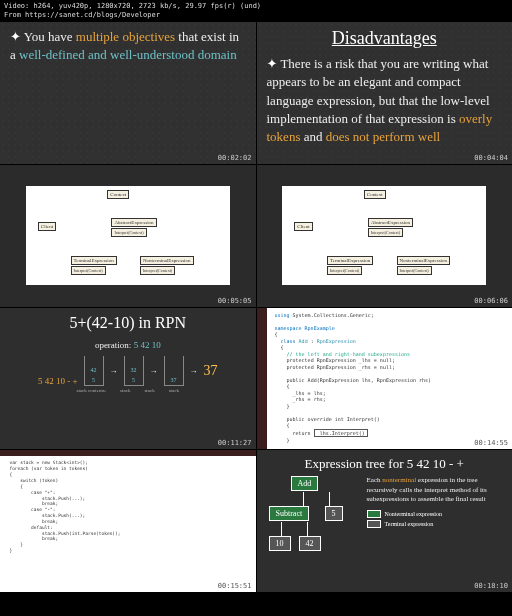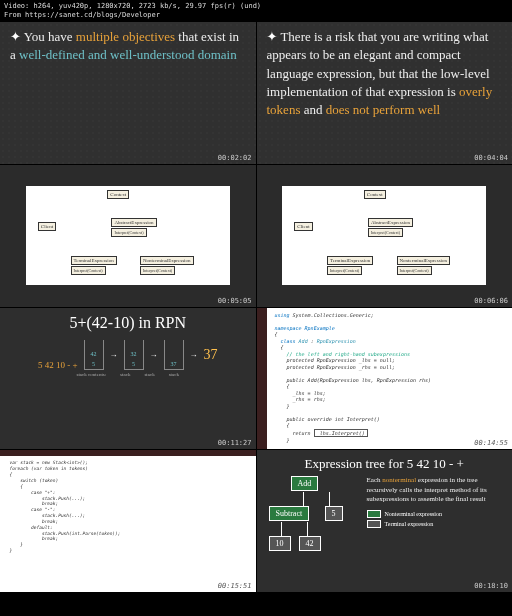--- a/index.html
+++ b/index.html
@@ -28,21 +28,21 @@
       height: 570px;
       gap: 1px;
       background: #000;
     }
     .panel {
       position: relative;
       background: #2f2f2f;
       overflow: hidden;
       font-size: 8px;
     }
-    .panel.light { background: #fff; color: #333; font-style: italic; }
+    .panel.light { background: #fff; color: #333; }
     .chalk { background: #303030; background-image: radial-gradient(rgba(255,255,255,.02) 1px, transparent 1px); background-size: 6px 6px; padding: 6px 10px; }
     .chalk h3 { text-align: center; font-family: 'Brush Script MT', cursive; font-size: 18px; font-weight: normal; color: #fff; text-decoration: underline; margin-bottom: 6px; }
     .bullets { font-size: 13px; line-height: 1.4; color: #eee; }
     .bullets .bullet::before { content: "✦ "; color: #fff; }
     .hl1 { color: #e8a23a; }
     .hl2 { color: #6ec0c7; }
     .ts { position: absolute; bottom: 2px; right: 4px; font-size: 7px; color: #ccc; font-family: monospace; }
     .ts.dark { color: #555; }
 
     
@@ -120,20 +120,21 @@
   <div class="panel chalk">
     <div class="bullets">
       <div class="bullet">
         <span>You have </span><span class="hl1">multiple objectives</span><span> that exist in a </span><span class="hl2">well-defined and well-understood domain</span>
       </div>
     </div>
     <div class="ts">00:02:02</div>
   </div>
 
   <div class="panel chalk">
+    <h3>Disadvantages</h3>
     <div class="bullets">
       <div class="bullet">
         <span>There is a risk that you are writing what appears to be an elegant and compact language expression, but that the low-level implementation of that expression is </span><span class="hl1">overly tokens</span><span> and </span><span class="hl1">does not perform well</span>
       </div>
     </div>
     <div class="ts">00:04:04</div>
   </div>
 
   <div class="panel uml">
     <div class="uml-frame">
@@ -158,20 +159,24 @@
       <div class="uml-box" style="left:22%;top:70%;">TerminalExpression</div>
       <div class="uml-box small" style="left:22%;top:80%;">Interpret(Context)</div>
       <div class="uml-box" style="left:56%;top:70%;">NonterminalExpression</div>
       <div class="uml-box small" style="left:56%;top:80%;">Interpret(Context)</div>
     </div>
     <div class="ts">00:06:06</div>
   </div>
 
   <div class="panel rpn">
     <div class="rpn-title">5+(42-10) in RPN</div>
+    <div class="rpn-op">
+      <span>operation:</span>
+      <span class="hl2">5 42 10</span>
+    </div>
     <div class="rpn-row">
       <span class="rpn-input">5 42 10 - +</span>
       <div class="stackbox">
         <div style="bottom:12px;">42</div>
         <div style="bottom:2px;">5</div>
       </div>
       <span class="arrow">→</span>
       <div class="stackbox">
         <div style="bottom:12px;">32</div>
         <div style="bottom:2px;">5</div>

